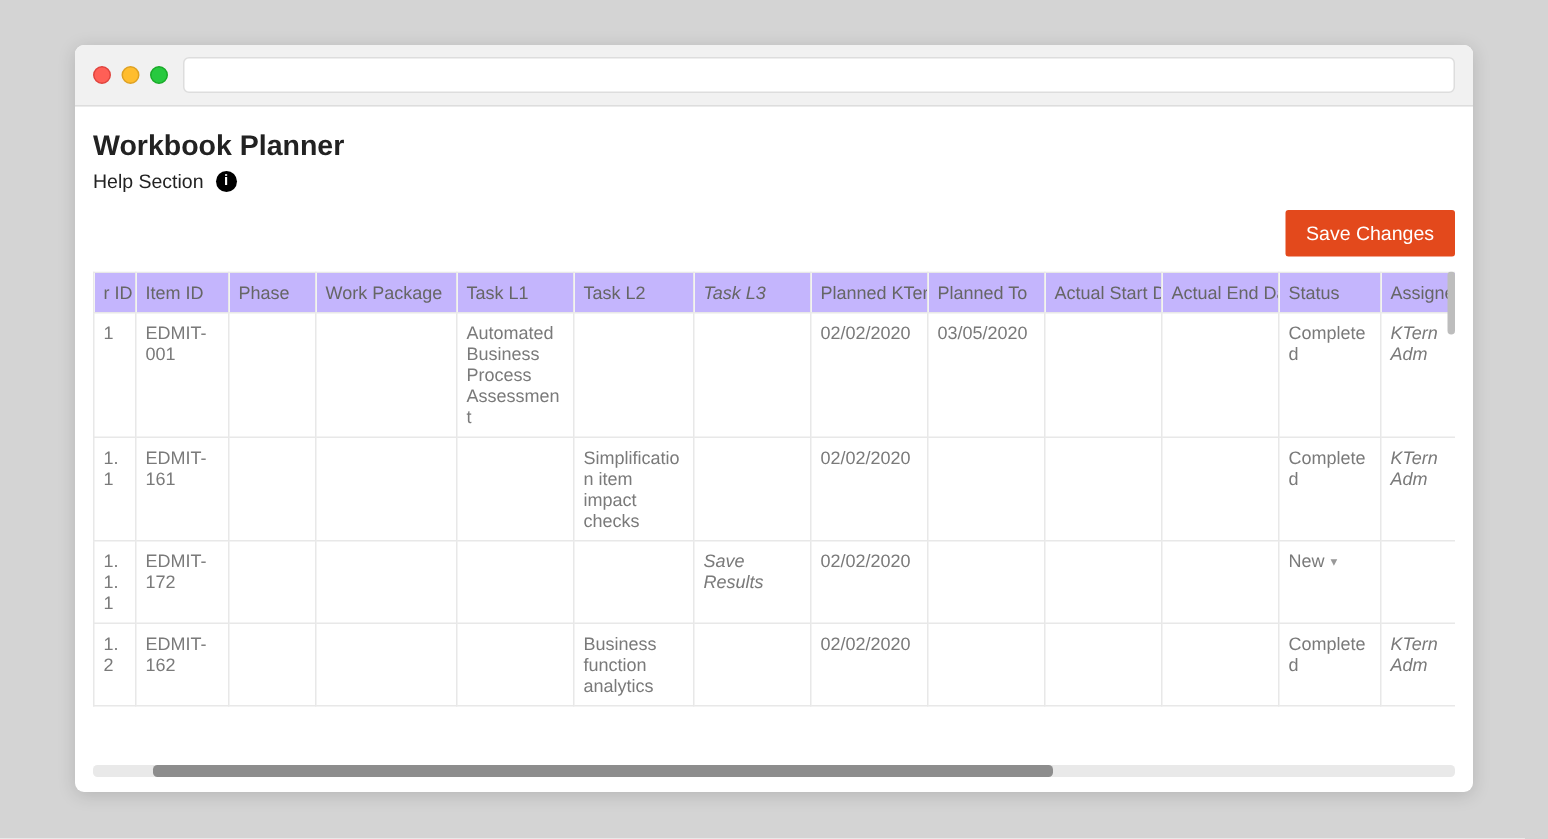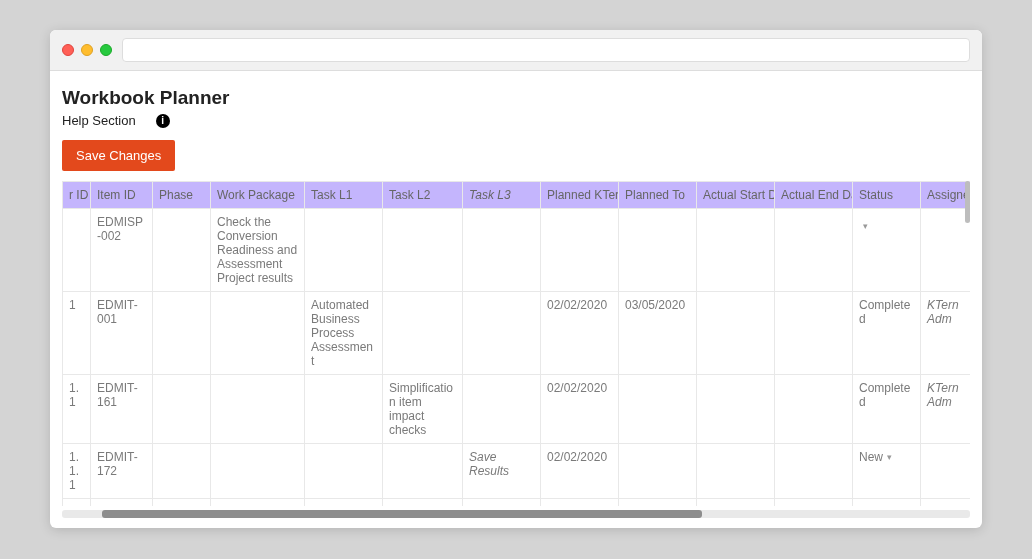--- a/index.html
+++ b/index.html
@@ -54,33 +54,34 @@
       font-size: 19px;
       color: #222;
       margin-bottom: 4px;
     }
     .help-row {
       font-size: 13px;
       color: #222;
       margin-bottom: 12px;
       display: flex;
       align-items: center;
-      gap: 20px;
+      gap: 8px;
     }
     .info-icon {
       display: inline-flex;
       width: 14px; height: 14px;
       background: #000; color: #fff;
       border-radius: 50%;
       font-size: 10px; font-weight: bold;
       align-items: center; justify-content: center;
       line-height: 1;
     }
     .actions-row {
       display: flex;
+      justify-content: flex-end;
       margin-bottom: 10px;
     }
     .save-btn {
       background: #e3491c;
       color: #fff;
       border: none;
       padding: 8px 14px;
       font-size: 13px;
       border-radius: 2px;
       cursor: pointer;
@@ -185,38 +186,20 @@
             <th class="col-pf">Planned KTern</th>
             <th class="col-pt">Planned To</th>
             <th class="col-asd">Actual Start Dat</th>
             <th class="col-aed">Actual End Date</th>
             <th class="col-status">Status</th>
             <th class="col-assigned">Assigned</th>
           </tr>
         </thead>
         <tbody id="table-body">
             <tr>
-              <td class="col-rid"></td>
-              <td class="col-itemid">EDMISP-002</td>
-              <td class="col-phase"></td>
-              <td class="col-wp">Check the Conversion Readiness and Assessment Project results</td>
-              <td class="col-l1"></td>
-              <td class="col-l2"></td>
-              <td class="col-l3"></td>
-              <td class="col-pf"></td>
-              <td class="col-pt"></td>
-              <td class="col-asd"></td>
-              <td class="col-aed"></td>
-              <td class="col-status status-cell"><span class="status-dropdown">
-                  <span></span>
-                  <span class="chevron">▾</span>
-                </span></td>
-              <td class="col-assigned assigned-cell"></td>
-            </tr>
-            <tr>
               <td class="col-rid">1</td>
               <td class="col-itemid">EDMIT-001</td>
               <td class="col-phase"></td>
               <td class="col-wp"></td>
               <td class="col-l1">Automated Business Process Assessment</td>
               <td class="col-l2"></td>
               <td class="col-l3"></td>
               <td class="col-pf">02/02/2020</td>
               <td class="col-pt">03/05/2020</td>
               <td class="col-asd"></td>

